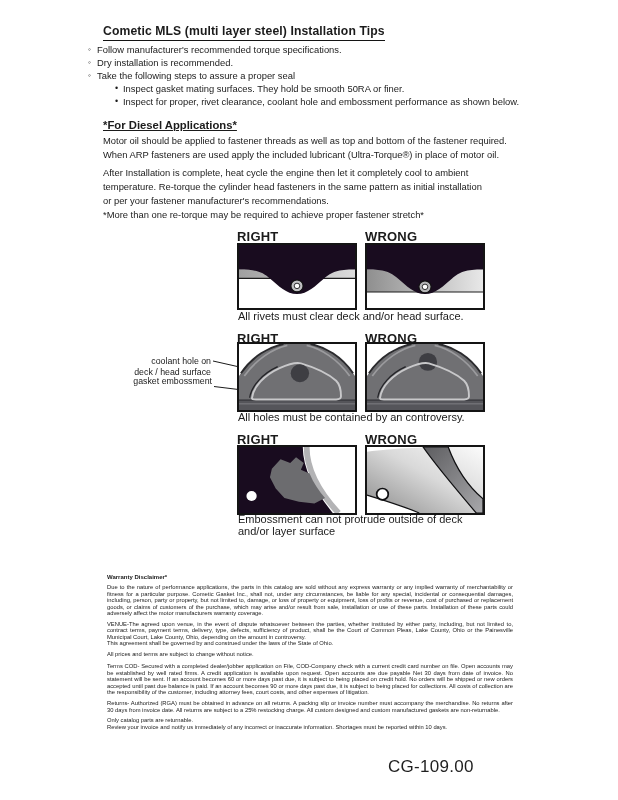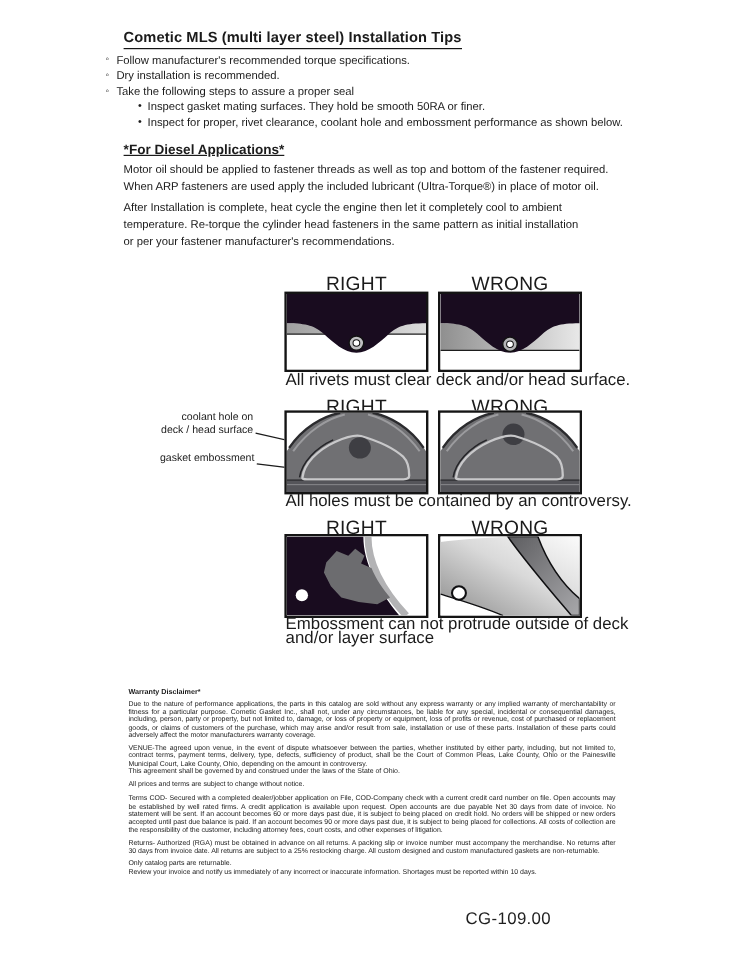--- a/index.html
+++ b/index.html
@@ -12,43 +12,43 @@
   .bullets { position:absolute; left:88px; top:43px; font-size:9.4px; line-height:13px; }
   .brow { display:flex; }
   .mark1 { width:9px; flex:0 0 9px; font-size:8.5px; }
   .sub { margin-left:27px; }
   .mark2 { width:8px; flex:0 0 8px; font-size:9px; }
 
   .diesel-heading { position:absolute; left:103px; top:119px; margin:0; font-size:11.3px; font-weight:bold;text-decoration:underline; }
   .para { position:absolute; left:103px; width:430px; margin:0; font-size:9.4px; line-height:13.9px; }
   .p1 { top:134px; } .p2 { top:166px; } .p3 { top:208px; }
 
-  .fig-label { position:absolute; width:120px; text-align:center; font-size:16px; font-weight:normal;
+  .fig-label { position:absolute; width:120px; font-size:13px; font-weight:bold;
                letter-spacing:0.2px; }
   .fig-box { position:absolute; width:120px; border:2.5px solid #141414; box-sizing:border-box; background:#fff; }
   .fig-box svg { display:block; width:100%; height:100%; }
   .h67 { height:67px; } .h70 { height:70px; }
   .c1 { left:237px; } .c2 { left:365px; }
   .r1-label { top:229px; } .r2-label { top:331px; } .r3-label { top:432px; }
   .r1-box { top:243px; } .r2-box { top:342px; } .r3-box { top:445px; }
-  .fig-caption { position:absolute; left:238px; font-size:14px; line-height:11.8px; }
+  .fig-caption { position:absolute; left:238px; font-size:11px; line-height:11.8px; }
   .cap1 { top:311px; } .cap2 { top:412px; } .cap3 { top:514px; }
 
   .side-label { position:absolute; text-align:right; font-size:8.8px; line-height:10.8px; }
-  .sl1 { left:80px; width:131px; top:342px; }
+  .sl1 { left:80px; width:131px; top:356px; }
   .sl2 { left:80px; width:132px; top:376px; }
   .leaders { position:absolute; left:205px; top:352px; }
 
   .legal { position:absolute; left:107px; top:574px; width:406px; font-size:5.8px; line-height:6.5px;
            text-align:justify; }
   .legal-heading { margin:0 0 3.5px 0; font-size:6px; font-weight:bold; text-align:left; }
   .lp { margin:0 0 4.2px 0; }
   .lp-gap { margin-bottom:6px; }
 
-  .code { position:absolute; left:388px; top:757px; font-size:14px; letter-spacing:0.3px; color:#1f1f1f; }
+  .code { position:absolute; left:388px; top:757px; font-size:17px; letter-spacing:0.3px; color:#1f1f1f; }
 </style>
 </head>
 <body>
 
 <div class="page">
 
   <h1 class="title">Cometic MLS (multi layer steel) Installation Tips</h1>
 
   <div class="bullets">
     <div class="brow">
@@ -77,20 +77,21 @@
 
   <div class="para p1">
     <div>Motor oil should be applied to fastener threads as well as top and bottom of the fastener required.</div>
     <div>When ARP fasteners are used apply the included lubricant (Ultra-Torque®) in place of motor oil.</div>
   </div>
   <div class="para p2">
     <div>After Installation is complete, heat cycle the engine then let it completely cool to ambient</div>
     <div>temperature. Re-torque the cylinder head fasteners in the same pattern as initial installation</div>
     <div>or per your fastener manufacturer's recommendations.</div>
   </div>
+  <div class="para p3">*More than one re-torque may be required to achieve proper fastener stretch*</div>
 
   <div class="fig-label r1-label c1">RIGHT</div>
   <div class="fig-label r1-label c2">WRONG</div>
 
   <div class="fig-box r1-box c1 h67">
     <svg viewBox="0 0 120 67" preserveAspectRatio="none">
       <defs>
         <linearGradient id="gA" x1="0" y1="0" x2="1" y2="0">
           <stop offset="0" stop-color="#a0a0a0"></stop>
             <stop offset="1" stop-color="#dcdcdc"></stop>

